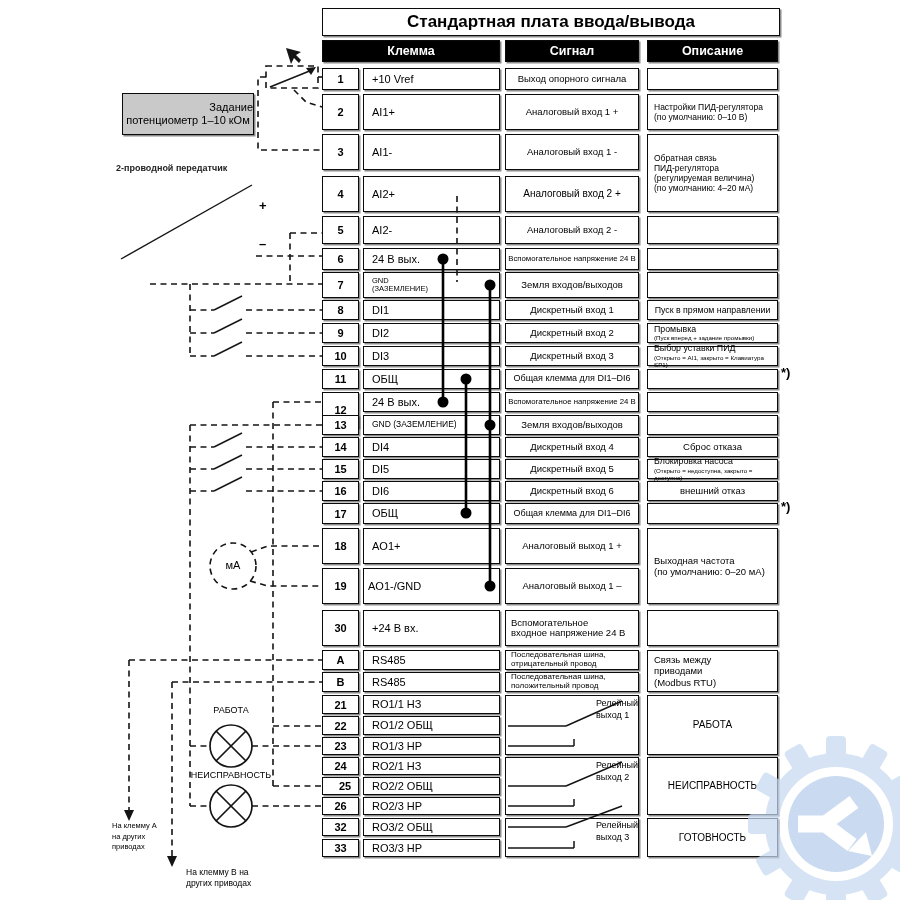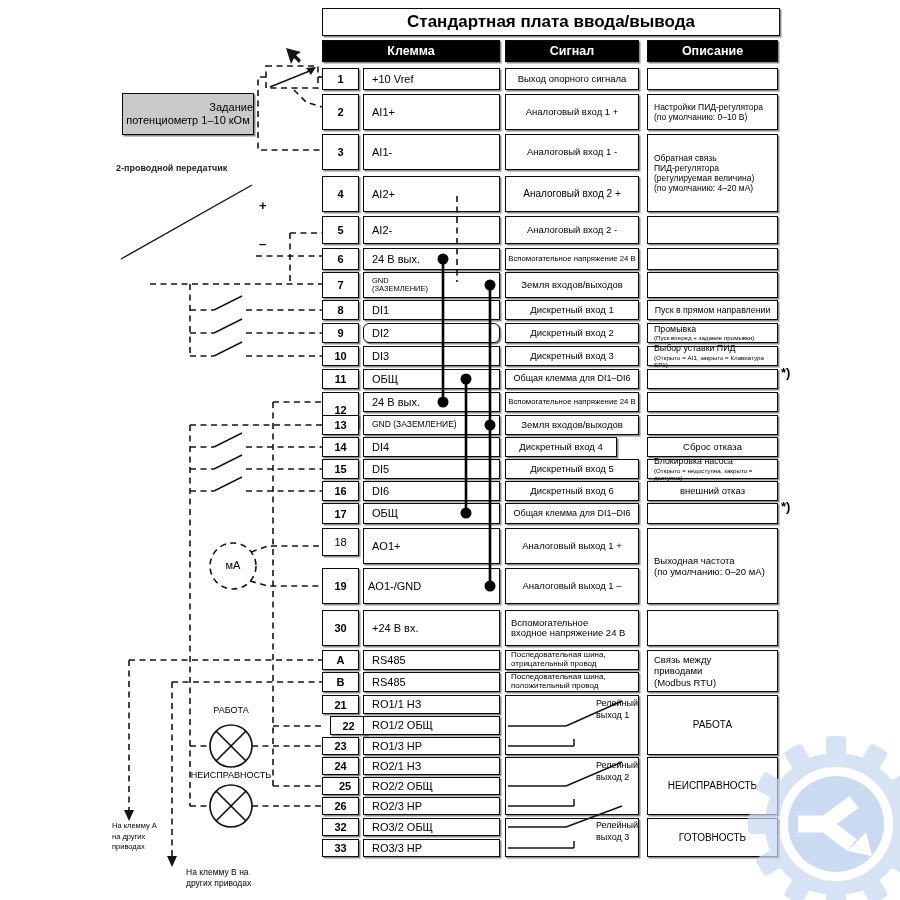--- a/index.html
+++ b/index.html
@@ -102,21 +102,21 @@
         <div class="ln" style="line-height: 1.08;">Земля входов/выходов</div>
       </div>
       <div class="box c" style="left:322px;top:300px;width:37px;height:20px;font-size:11px;font-weight:bold;">8</div>
       <div class="box l" style="left:363px;top:300px;width:137px;height:20px;font-size:11px;padding-left:8px;">
         <div class="ln" style="line-height: 1.1;">DI1</div>
       </div>
       <div class="box c" style="left:505px;top:300px;width:134px;height:20px;font-size:9.5px;padding:0 2px;">
         <div class="ln" style="line-height: 1.08;">Дискретный вход 1</div>
       </div>
       <div class="box c" style="left:322px;top:323px;width:37px;height:20px;font-size:11px;font-weight:bold;">9</div>
-      <div class="box l" style="left:363px;top:323px;width:137px;height:20px;font-size:11px;padding-left:8px;border-radius:6px;">
+      <div class="box l" style="left:363px;top:323px;width:137px;height:20px;font-size:11px;padding-left:8px;">
         <div class="ln" style="line-height: 1.1;">DI2</div>
       </div>
       <div class="box c" style="left:505px;top:323px;width:134px;height:20px;font-size:9.5px;padding:0 2px;">
         <div class="ln" style="line-height: 1.08;">Дискретный вход 2</div>
       </div>
       <div class="box c" style="left:322px;top:346px;width:37px;height:20px;font-size:11px;font-weight:bold;">10</div>
       <div class="box l" style="left:363px;top:346px;width:137px;height:20px;font-size:11px;padding-left:8px;justify-content:center;">
         <div class="ln" style="line-height: 1.1;">DI3</div>
       </div>
       <div class="box c" style="left:505px;top:346px;width:134px;height:20px;font-size:9.5px;padding:0 2px;">
@@ -140,21 +140,21 @@
       <div class="box l" style="left:363px;top:415px;width:137px;height:20px;font-size:8.5px;padding-left:8px;">
         <div class="ln" style="line-height: 1.1;">GND (ЗАЗЕМЛЕНИЕ)</div>
       </div>
       <div class="box c" style="left:505px;top:415px;width:134px;height:20px;font-size:9.5px;padding:0 2px;">
         <div class="ln" style="line-height: 1.08;">Земля входов/выходов</div>
       </div>
       <div class="box c" style="left:322px;top:437px;width:37px;height:20px;font-size:11px;font-weight:bold;">14</div>
       <div class="box l" style="left:363px;top:437px;width:137px;height:20px;font-size:11px;padding-left:8px;">
         <div class="ln" style="line-height: 1.1;">DI4</div>
       </div>
-      <div class="box c" style="left:505px;top:437px;width:112px;height:20px;font-size:9.5px;padding:0 2px;">
+      <div class="box c" style="left:505px;top:437px;width:134px;height:20px;font-size:9.5px;padding:0 2px;">
         <div class="ln" style="line-height: 1.08;">Дискретный вход 4</div>
       </div>
       <div class="box c" style="left:322px;top:459px;width:37px;height:20px;font-size:11px;font-weight:bold;">15</div>
       <div class="box l" style="left:363px;top:459px;width:137px;height:20px;font-size:11px;padding-left:8px;">
         <div class="ln" style="line-height: 1.1;">DI5</div>
       </div>
       <div class="box c" style="left:505px;top:459px;width:134px;height:20px;font-size:9.5px;padding:0 2px;">
         <div class="ln" style="line-height: 1.08;">Дискретный вход 5</div>
       </div>
       <div class="box c" style="left:322px;top:481px;width:37px;height:20px;font-size:11px;font-weight:bold;">16</div>
@@ -164,21 +164,21 @@
       <div class="box c" style="left:505px;top:481px;width:134px;height:20px;font-size:9.5px;padding:0 2px;">
         <div class="ln" style="line-height: 1.08;">Дискретный вход 6</div>
       </div>
       <div class="box c" style="left:322px;top:503px;width:37px;height:21px;font-size:11px;font-weight:bold;">17</div>
       <div class="box l" style="left:363px;top:503px;width:137px;height:21px;font-size:11px;padding-left:8px;">
         <div class="ln" style="line-height: 1.1;">ОБЩ</div>
       </div>
       <div class="box c" style="left:505px;top:503px;width:134px;height:21px;font-size:9px;padding:0 2px;">
         <div class="ln" style="line-height: 1.08;">Общая клемма для DI1–DI6</div>
       </div>
-      <div class="box c" style="left:322px;top:528px;width:37px;height:28px;font-size:11px;font-weight:normal;">18</div>
+      <div class="box c" style="left:322px;top:528px;width:37px;height:36px;font-size:11px;font-weight:bold;">18</div>
       <div class="box l" style="left:363px;top:528px;width:137px;height:36px;font-size:11px;padding-left:8px;">
         <div class="ln" style="line-height: 1.1;">AO1+</div>
       </div>
       <div class="box c" style="left:505px;top:528px;width:134px;height:36px;font-size:9.5px;padding:0 2px;">
         <div class="ln" style="line-height: 1.08;">Аналоговый выход 1 +</div>
       </div>
       <div class="box c" style="left:322px;top:568px;width:37px;height:36px;font-size:11px;font-weight:bold;">19</div>
       <div class="box l" style="left:363px;top:568px;width:137px;height:36px;font-size:11px;padding-left:4px;">
         <div class="ln" style="line-height: 1.1;">AO1-/GND</div>
       </div>
@@ -206,21 +206,21 @@
         <div class="ln" style="line-height: 1.1;">RS485</div>
       </div>
       <div class="box l" style="left:505px;top:672px;width:134px;height:20px;font-size:8px;padding-left:5px;">
         <div class="ln" style="line-height: 1.08;">Последовательная шина,</div>
         <div class="ln" style="line-height: 1.08;">положительный провод</div>
       </div>
       <div class="box c" style="left:322px;top:695px;width:37px;height:19px;font-size:11px;font-weight:bold;">21</div>
       <div class="box l" style="left:363px;top:695px;width:137px;height:19px;font-size:11px;padding-left:8px;">
         <div class="ln" style="line-height: 1.1;">RO1/1 НЗ</div>
       </div>
-      <div class="box c" style="left:322px;top:716px;width:37px;height:19px;font-size:11px;font-weight:bold;margin-left:8px;">22</div>
+      <div class="box c" style="left:322px;top:716px;width:37px;height:19px;font-size:11px;font-weight:bold;">22</div>
       <div class="box l" style="left:363px;top:716px;width:137px;height:19px;font-size:11px;padding-left:8px;">
         <div class="ln" style="line-height: 1.1;">RO1/2 ОБЩ</div>
       </div>
       <div class="box c" style="left:322px;top:737px;width:37px;height:18px;font-size:11px;font-weight:bold;">23</div>
       <div class="box l" style="left:363px;top:737px;width:137px;height:18px;font-size:11px;padding-left:8px;">
         <div class="ln" style="line-height: 1.1;">RO1/3 НР</div>
       </div>
       <div class="box c" style="left:322px;top:757px;width:37px;height:18px;font-size:11px;font-weight:bold;">24</div>
       <div class="box l" style="left:363px;top:757px;width:137px;height:18px;font-size:11px;padding-left:8px;">
         <div class="ln" style="line-height: 1.1;">RO2/1 НЗ</div>

